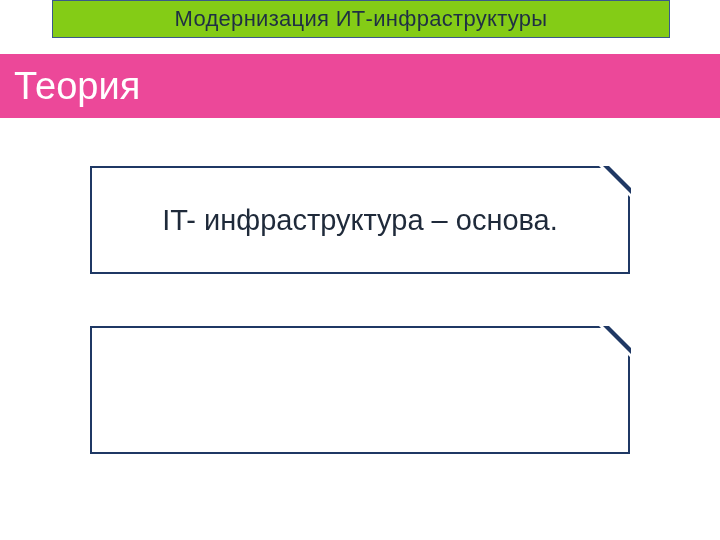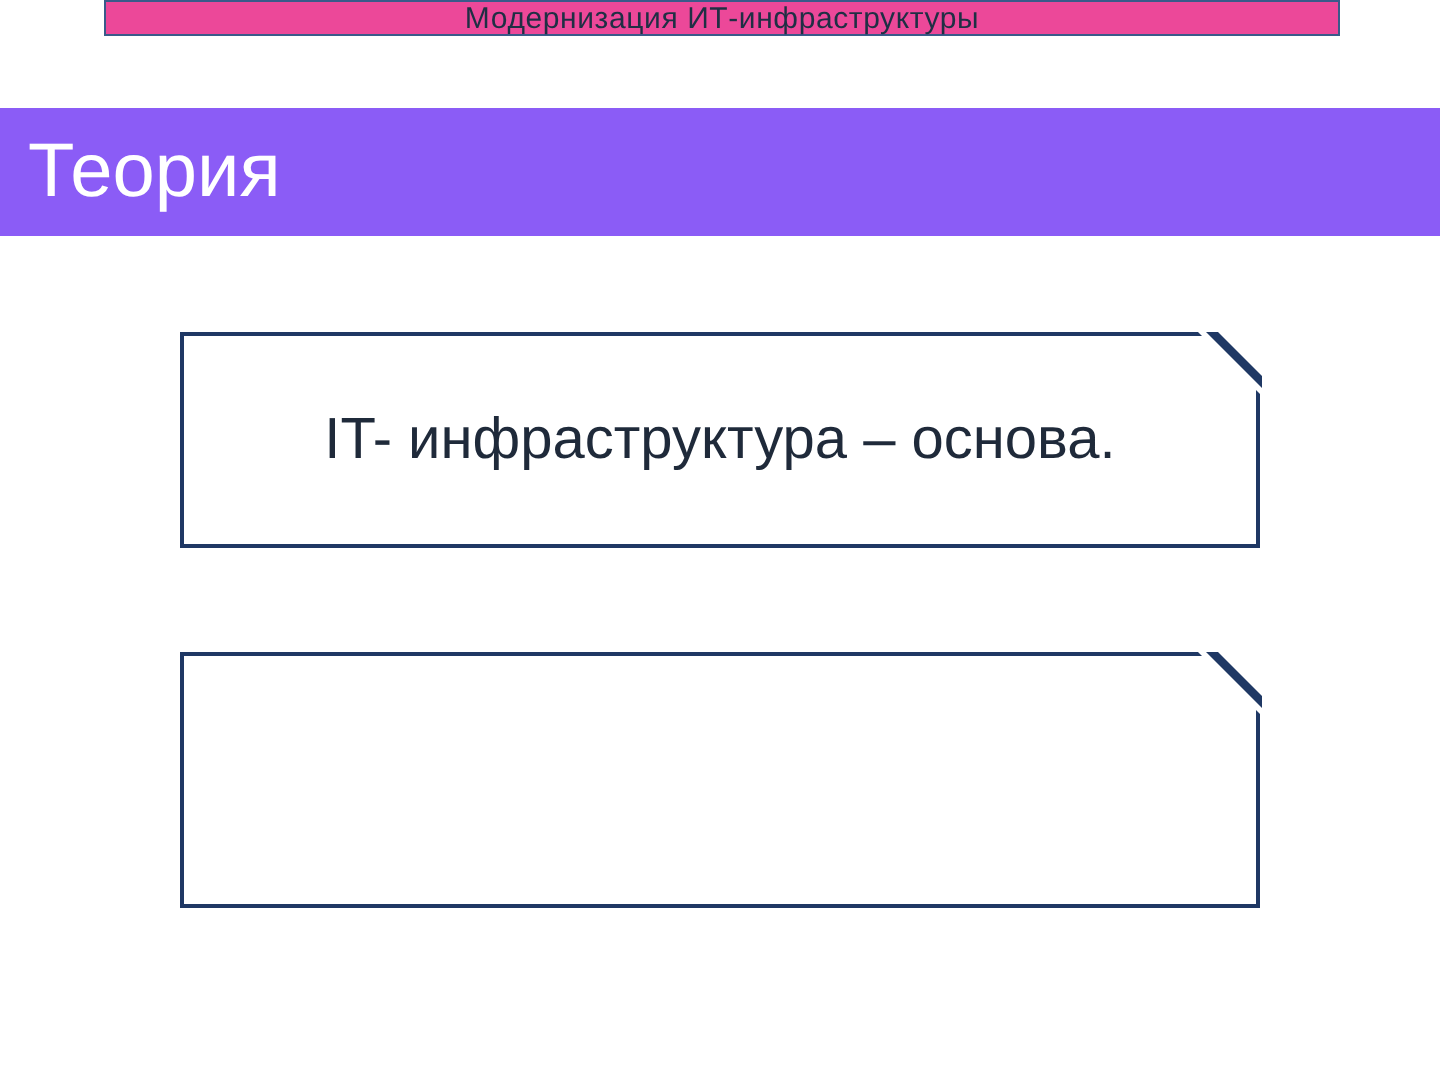--- a/index.html
+++ b/index.html
@@ -10,40 +10,40 @@
     overflow: hidden;
     position: relative;
   }
 
   
   .titlebar {
     position: absolute;
     top: 0;
     left: 52px;
     width: 618px;
-    height: 18px;
-    background: #ec4899;
+    height: 38px;
+    background: #84cc16;
     border: 1px solid #3a5a8a;
     color: #1f2f44;
-    font-size: 15px;
+    font-size: 22px;
     font-weight: 400;
     display: flex;
     align-items: center;
     justify-content: center;
     letter-spacing: 0.3px;
   }
 
   
   .section-title {
     position: absolute;
     top: 54px;
     left: 0;
     width: 720px;
     height: 64px;
-    background: #8b5cf6;
+    background: #ec4899;
     color: #ffffff;
     font-size: 38px;
     font-weight: 300;
     padding-left: 14px;
     display: flex;
     align-items: center;
   }
 
   
   .callout {

